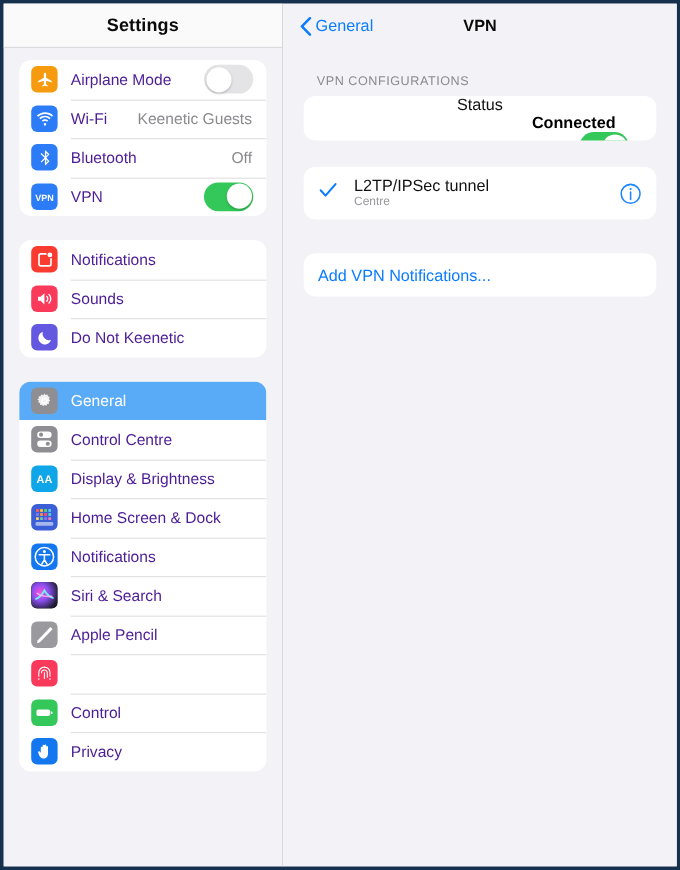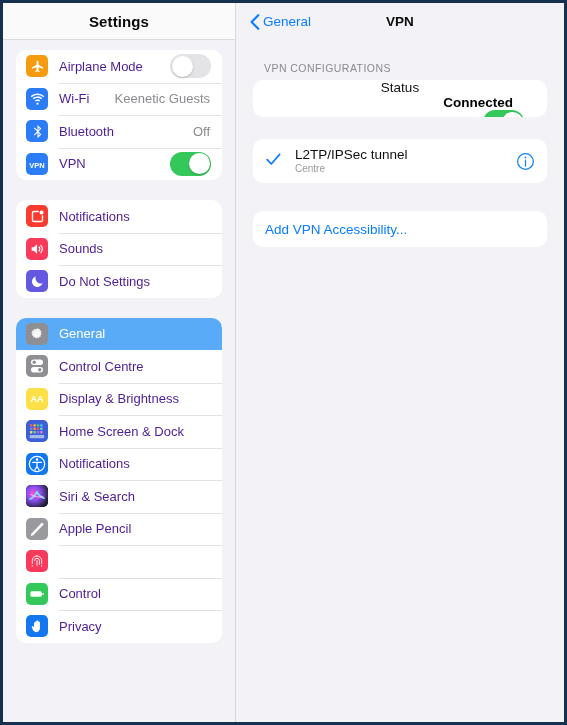--- a/index.html
+++ b/index.html
@@ -268,21 +268,21 @@
               </svg>
           </div>
           <div class="row-label">Sounds</div>
         </div>
         <div class="row">
           <div class="icon-box" style="background:#6558e0">
             <svg width="15" height="15" viewBox="0 0 24 24">
                 <path fill="#fff" d="M20 14.8A8.6 8.6 0 0 1 9.2 4a8.6 8.6 0 1 0 10.8 10.8z"></path>
               </svg>
           </div>
-          <div class="row-label">Do Not Settings</div>
+          <div class="row-label">Do Not Keenetic</div>
         </div>
       </div>
 
       <div class="group">
         <div class="row selected">
           <div class="icon-box" style="background:#8e8e93">
             <svg width="16" height="16" viewBox="0 0 24 24">
                 <path fill="#fff" d="M12 8.2A3.8 3.8 0 1 0 12 15.8 3.8 3.8 0 0 0 12 8.2zm0 6a2.2 2.2 0 1 1 0-4.4 2.2 2.2 0 0 1 0 4.4z"></path>
                 <path fill="#fff" d="M12 2.6l1.5 2 2.4-.6.5 2.4 2.3 1-1 2.3 1.6 1.9-1.9 1.6.5 2.4-2.4.4-.8 2.3-2.3-.9-2 1.5-1.4-2-2.4.4-.1-2.4-2.2-1 .8-2.3L3 10.6l2-1.5-.3-2.4 2.4-.3 1-2.2 2.2.9 1.7-1.5z" opacity="0.88"></path>
               </svg>
@@ -294,21 +294,21 @@
             <svg width="22" height="22" viewBox="0 0 22 22">
                 <rect x="5" y="4.5" width="12" height="5.4" rx="2.7" fill="#fff"></rect>
                 <circle cx="8.2" cy="7.2" r="1.7" fill="#8e8e93"></circle>
                 <rect x="5" y="12.1" width="12" height="5.4" rx="2.7" fill="#fff"></rect>
                 <circle cx="13.8" cy="14.8" r="1.7" fill="#8e8e93"></circle>
               </svg>
           </div>
           <div class="row-label">Control Centre</div>
         </div>
         <div class="row">
-          <div class="icon-box" style="background:#fde047">
+          <div class="icon-box" style="background:#0ea5e9">
             <svg width="22" height="22" viewBox="0 0 22 22">
                 <text x="11" y="14.3" text-anchor="middle" font-family="Liberation Sans, sans-serif" font-size="9" font-weight="bold" fill="#fff">AA</text>
               </svg>
           </div>
           <div class="row-label">Display &amp; Brightness</div>
         </div>
         <div class="row">
           <div class="icon-box" style="background:#3b5fd6">
             <svg width="22" height="22" viewBox="0 0 22 22">
               <g>
@@ -442,20 +442,20 @@
             <circle cx="11" cy="6.4" r="1.05" fill="#1a86ff"></circle>
             <path d="M11 9.4v7" stroke="#1a86ff" stroke-width="1.5" stroke-linecap="round"></path>
           </svg>
         </div>
       </div>
 
       <div class="spacer-28"></div>
 
       <div class="card">
         <div class="add-row">
-          <div class="add-label">Add VPN Accessibility...</div>
+          <div class="add-label">Add VPN Notifications...</div>
         </div>
       </div>
     </div>
 
   </div>
 
 </div>
 
 </body></html>

